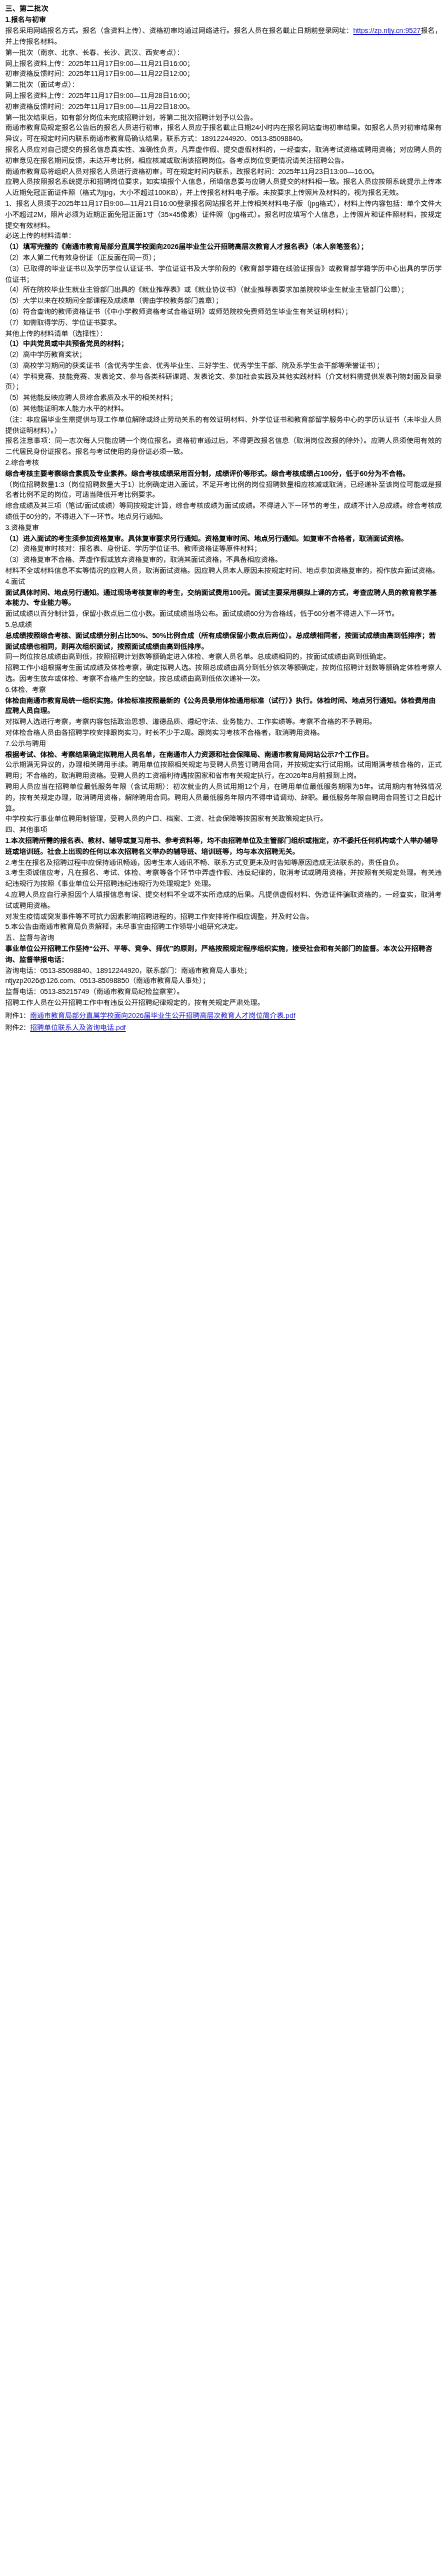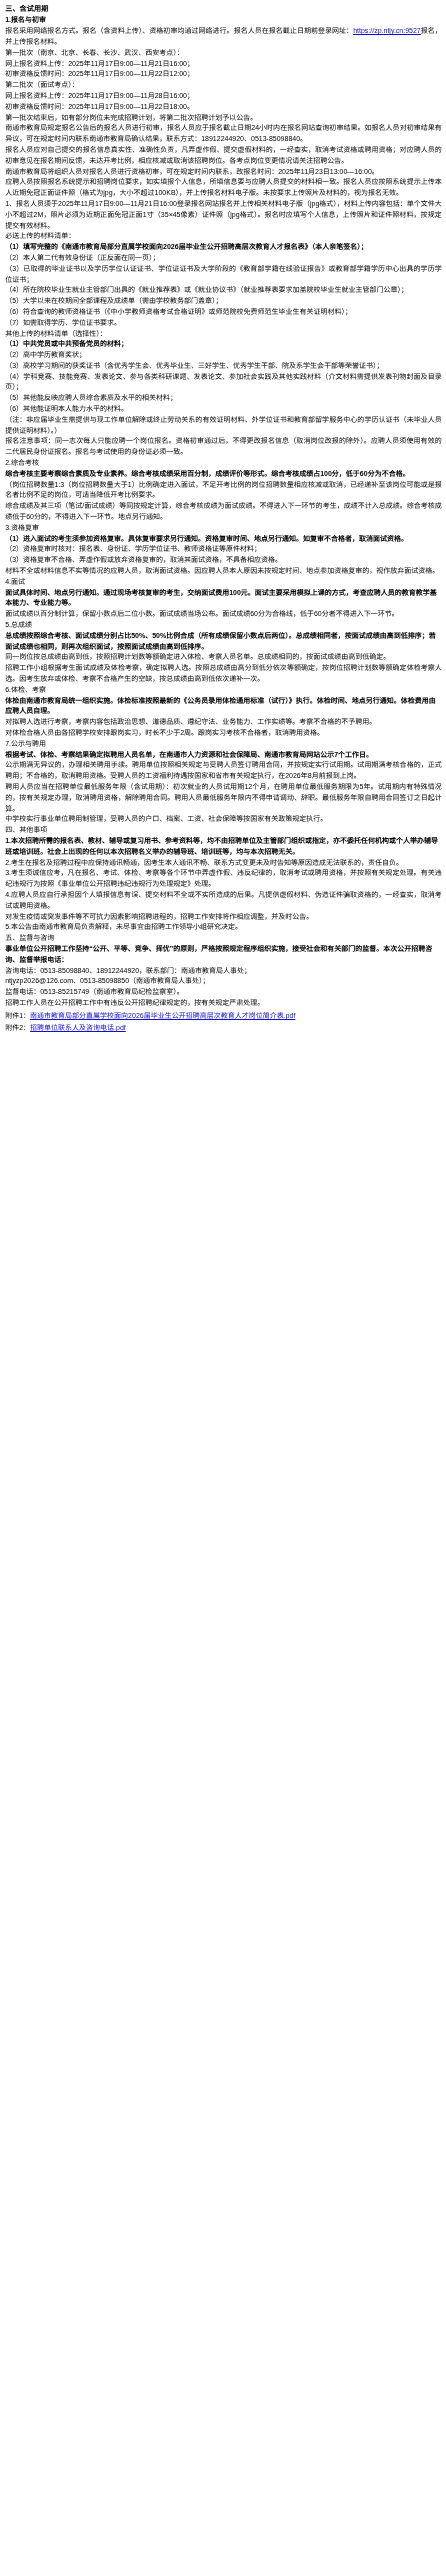--- a/index.html
+++ b/index.html
@@ -52,21 +52,21 @@
   .spacer {
     height: 1.5px;
   }
 </style>
 </head>
 <body>
 
 <div class="page">
 
   <div>
-    <div class="sec-title">三、含试用期</div>
+    <div class="sec-title">三、第二批次</div>
 
     <div class="sub-title">1.报名与初审</div>
 
     <p>报名采用网络报名方式。报名（含资料上传）、资格初审均通过网络进行。报名人员在报名截止日期前登录网址：<span class="link">https://zp.ntjy.cn:9527</span>报名，并上传报名材料。</p>
 
     <p>第一批次（南京、北京、长春、长沙、武汉、西安考点）：</p>
     <p>网上报名资料上传：2025年11月17日9:00—11月21日16:00；</p>
     <p>初审资格反馈时间：2025年11月17日9:00—11月22日12:00；</p>
     <p>第二批次（面试考点）：</p>
     <p>网上报名资料上传：2025年11月17日9:00—11月28日16:00；</p>

